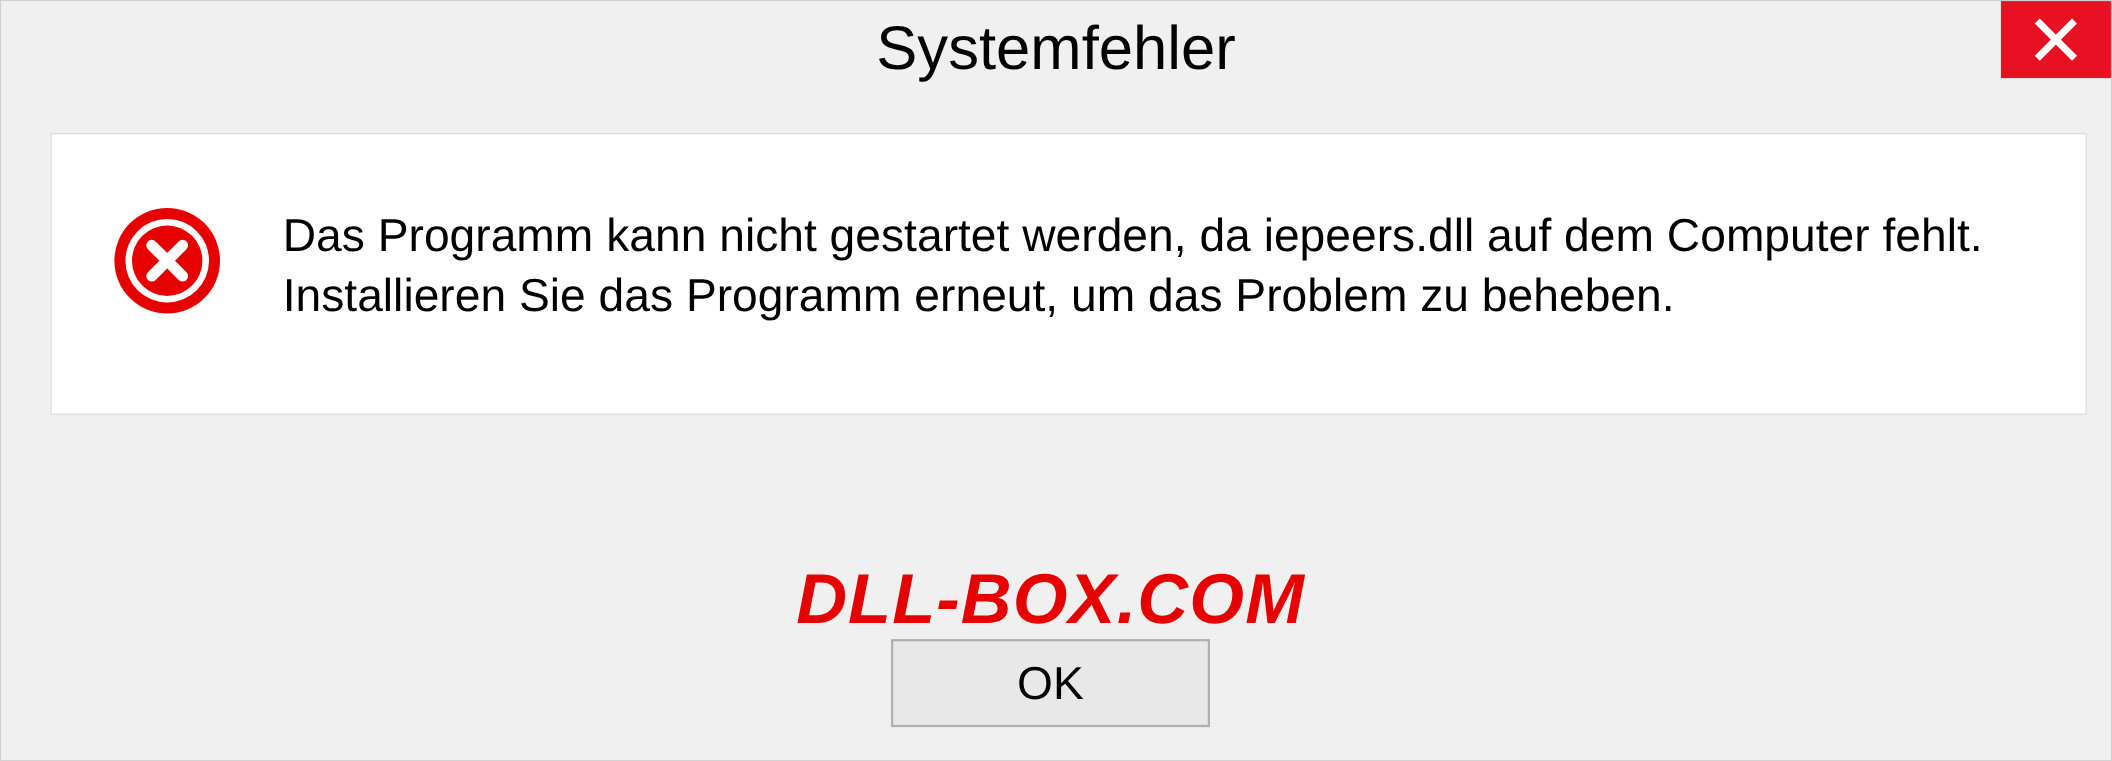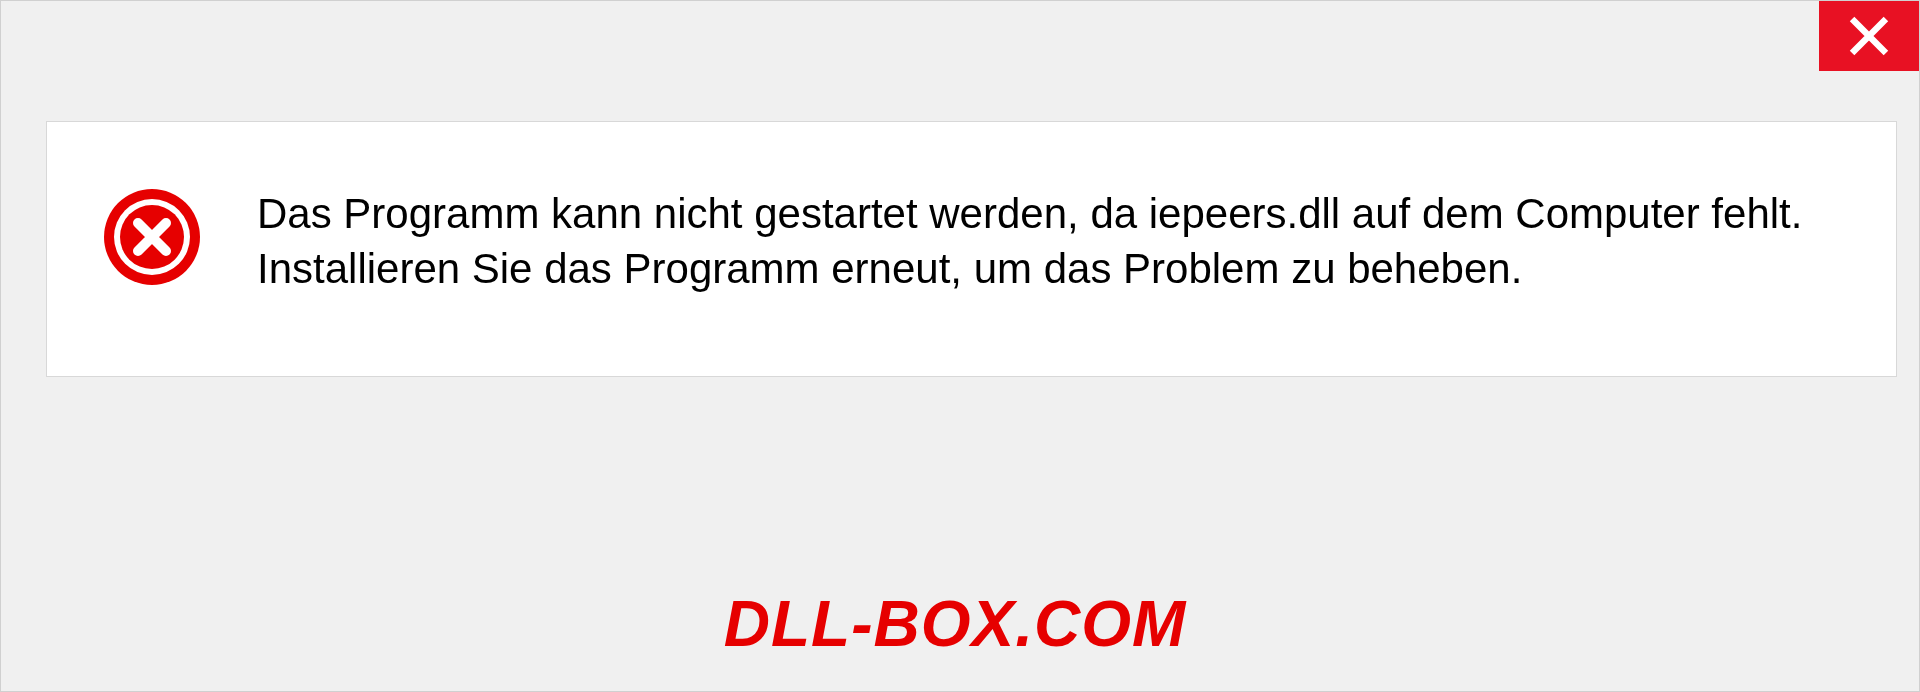--- a/index.html
+++ b/index.html
@@ -109,20 +109,21 @@
       cursor: pointer;
       font-family: inherit;
     }
   </style>
 </head>
 <body>
 
 <div class="dialog">
 
   <div class="titlebar">
+    <div class="titlebar-title">Systemfehler</div>
     <div class="close-btn">
       <svg viewBox="0 0 24 24">
         <path d="M4 4 L20 20 M20 4 L4 20" stroke="#fff" stroke-width="3.5" stroke-linecap="square" fill="none"></path>
       </svg>
     </div>
   </div>
 
   <div class="content-box">
     <div class="error-icon">
       <svg viewBox="0 0 100 100">
@@ -130,15 +131,16 @@
         <circle cx="50" cy="50" r="38" fill="#fff"></circle>
         <circle cx="50" cy="50" r="32" fill="#e60000"></circle>
         <path d="M36 36 L64 64 M64 36 L36 64" stroke="#fff" stroke-width="10" stroke-linecap="round" fill="none"></path>
       </svg>
     </div>
     <div class="message-text">Das Programm kann nicht gestartet werden, da iepeers.dll auf dem Computer fehlt. Installieren Sie das Programm erneut, um das Problem zu beheben.</div>
   </div>
 
   <div class="footer">
     <div class="watermark">DLL-BOX.COM</div>
+    <button class="ok-button">OK</button>
   </div>
 
 </div>
 
 </body></html>

